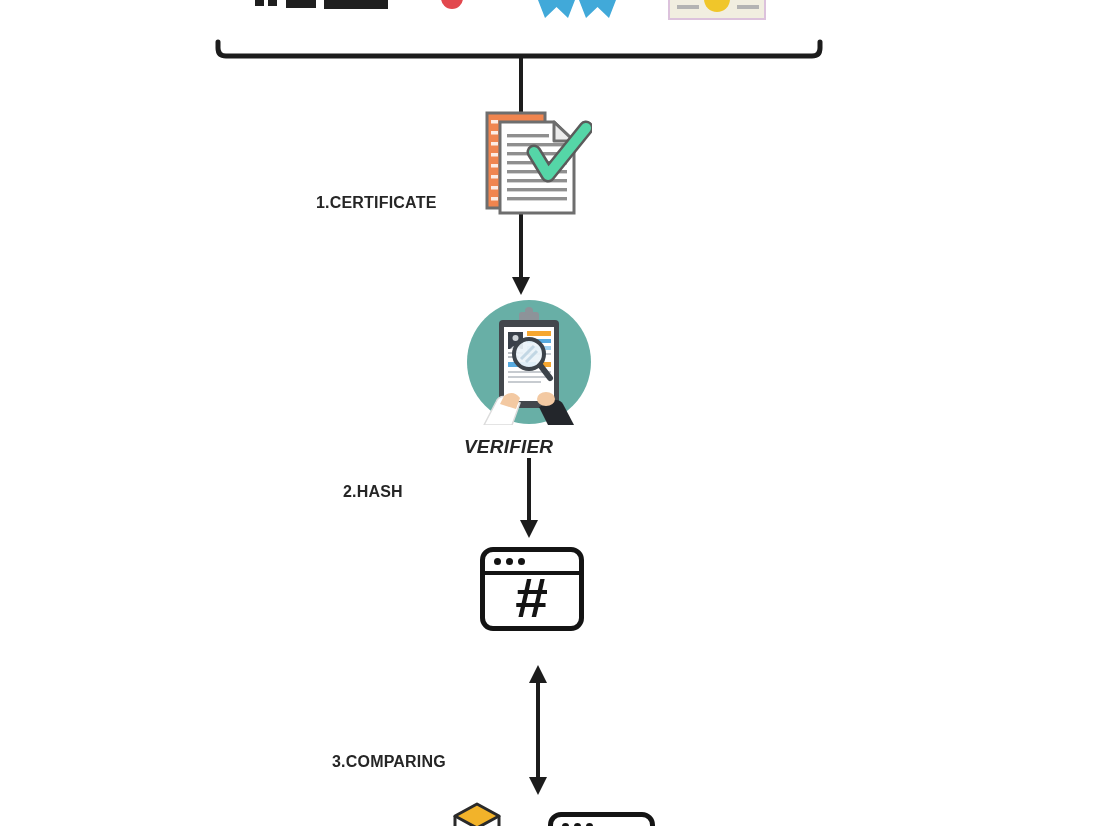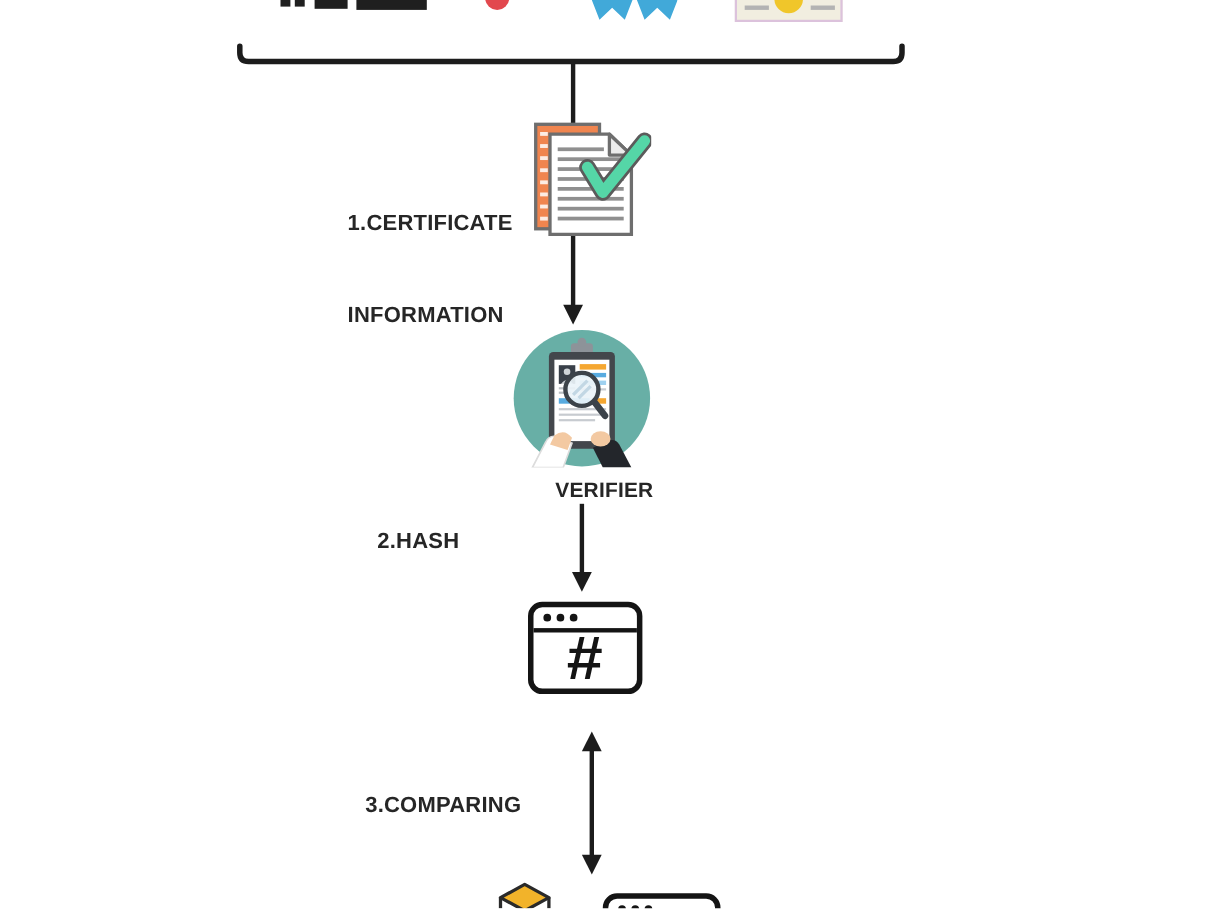--- a/index.html
+++ b/index.html
@@ -4,24 +4,24 @@
 <style>
   html,body{margin:0;padding:0;background:#ffffff;}
   .stage{
     position:relative;width:1100px;height:826px;background:#ffffff;
     overflow:hidden;font-family:"Liberation Sans",sans-serif;
   }
   .abs{position:absolute;}
   svg{display:block;}
   
   .lbl{
-    position:absolute;font-weight:bold;font-size:20px;color:var(--text);
+    position:absolute;font-weight:bold;font-size:16px;color:var(--text);
     letter-spacing:.2px;white-space:pre;line-height:28px;
   }
-  .lbl.center{text-align:right;}
+  .lbl.center{text-align:left;font-style:italic;}
   
   .logo-frag{position:absolute;left:255px;top:0;width:135px;height:10px;}
   .logo-frag .b{position:absolute;top:0;background:#1f1f1f;}
   .b1{left:0;width:9px;height:6px;}
   .b2{left:13px;width:9px;height:6px;}
   .b3{left:31px;width:30px;height:8px;}
   .b4{left:69px;width:64px;height:9px;}
   .red-badge{
     position:absolute;left:441px;top:-4px;width:22px;height:13px;
     background:var(--red-badge);border-radius:0 0 11px 11px;
@@ -94,21 +94,20 @@
   </svg>
 
   <div class="certificate">
     <div class="dash dashL"></div>
     <div class="dash dashR"></div>
     <div class="seal"></div>
   </div>
 
   <div class="lbl" style="left:316px;top:133px">
     <div>1.CERTIFICATE</div>
-    <div>INFORMATION</div>
   </div>
 
   <svg class="abs" style="left:482px;top:108px" width="110" height="112" viewBox="0 0 110 112">
     <rect x="5" y="5" width="58" height="95" fill="var(--doc-orange)" stroke="var(--doc-border)" stroke-width="3"></rect>
     <g fill="#ffffff" opacity="0.85">
       <rect x="9" y="12" width="7" height="3.5"></rect>
         <rect x="9" y="23" width="7" height="3.5"></rect>
       <rect x="9" y="34" width="7" height="3.5"></rect>
         <rect x="9" y="45" width="7" height="3.5"></rect>
       <rect x="9" y="56" width="7" height="3.5"></rect>
@@ -178,21 +177,21 @@
       <div class="dot"></div>
       <div class="dot"></div>
       <div class="dot"></div>
     </div>
     <div class="body">
       <span class="hash-glyph">#</span>
     </div>
   </div>
 
 
-  <div class="lbl" style="left:332px;top:718px">3.COMPARING</div>
+  <div class="lbl" style="left:332px;top:748px">3.COMPARING</div>
 
   <svg class="abs" style="left:451px;top:801px" width="52" height="25" viewBox="0 0 52 25">
     <path d="M26 3 L48 15 L26 27 L4 15 Z" fill="var(--gold)" stroke="#2a2a2a" stroke-width="3" stroke-linejoin="round"></path>
     <path d="M4 15 V28 M48 15 V28" fill="none" stroke="#2a2a2a" stroke-width="3"></path>
   </svg>
 
   <div class="winicon win-bottom">
     <div class="bar">
       <div class="dot"></div>
       <div class="dot"></div>

